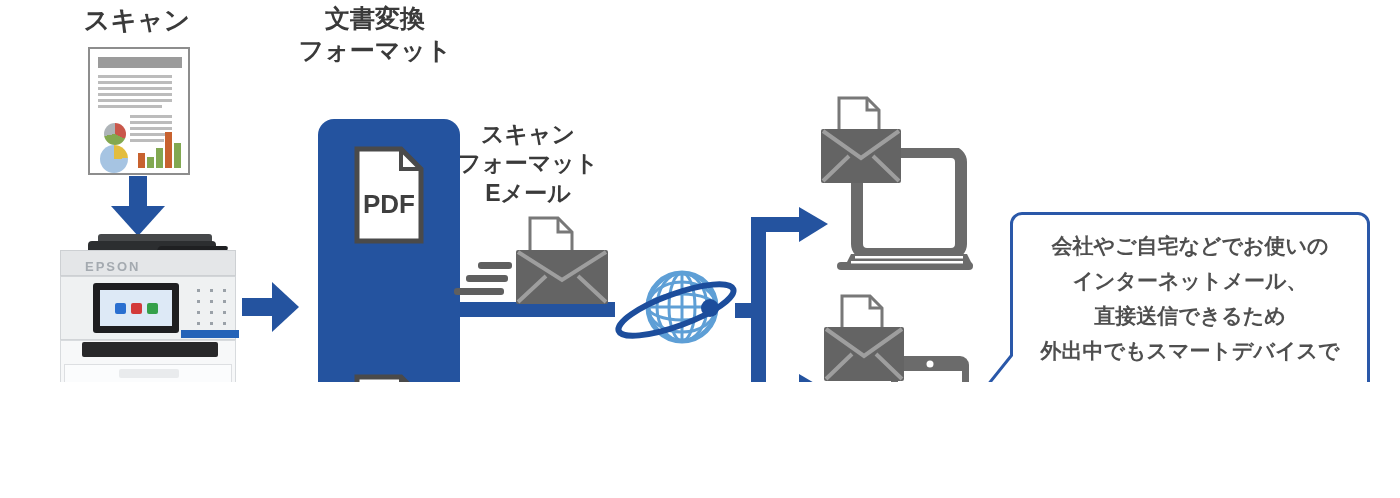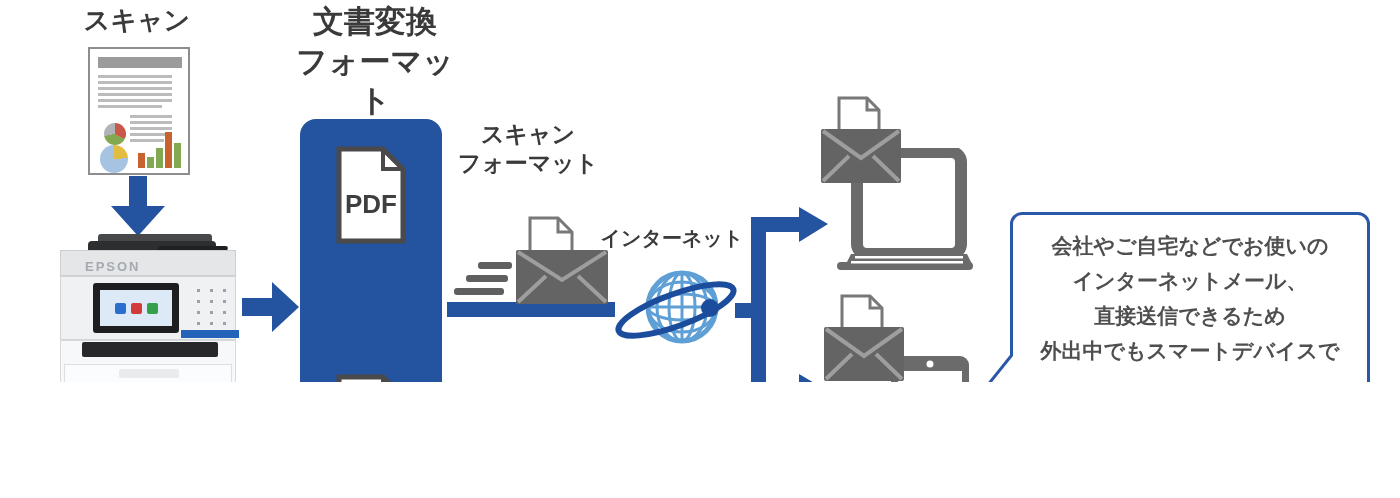--- a/index.html
+++ b/index.html
@@ -2,39 +2,39 @@
 <html><head>
 <meta charset="utf-8">
 <style>
   * { margin:0; padding:0; box-sizing:border-box; }
   html,body { background:#ffffff; }
   body { font-family:"Liberation Sans","DejaVu Sans",sans-serif; }
   .canvas { position:relative; width:1400px; height:382px; background:#fff; overflow:hidden; }
 
   .lbl { position:absolute; font-weight:bold; color:#3a3a3a; text-align:center; line-height:1.28; }
   .lbl-scan      { left:72px;  top:4px;   width:130px; font-size:26px; }
-  .lbl-format    { left:285px; top:2px;   width:180px; font-size:31px; }
+  .lbl-format    { left:285px; top:2px;   width:180px; font-size:25px; }
   .lbl-email     { left:448px; top:120px; width:160px; font-size:23px; }
   .lbl-internet  { left:596px; top:226px; width:152px; font-size:20px; }
 
   
   .doc-icon { position:absolute; left:88px; top:47px; width:102px; height:128px;
               background:#fff; border:2px solid #8d8d8d; }
   .doc-head { position:absolute; left:8px; top:8px; width:84px; height:11px; background:#9b9b9b; }
   .doc-line { position:absolute; height:3px; background:#bcbcbc; }
   .doc-pie1 { position:absolute; left:14px; top:74px; width:22px; height:22px; border-radius:50%;
               background:conic-gradient(#c9574a 0 32%, #83a84f 32% 72%, #aeb4b8 72% 100%); }
   .doc-pie2 { position:absolute; left:10px; top:96px; width:28px; height:28px; border-radius:50%;
               background:conic-gradient(#e3bd3f 0 24%, #a6c4e2 24% 100%); }
   .doc-bar  { position:absolute; bottom:5px; width:7px; }
 
   
   .arrow-svg { position:absolute; }
   .flow-line { position:absolute; left:447px; top:302px; width:168px; height:15px; background:#24539f; }
-  .blue-box { position:absolute; left:300px; top:119px; width:142px; height:376px;
+  .blue-box { position:absolute; left:318px; top:119px; width:142px; height:376px;
               background:#24539f; border-radius:16px; }
   .file-icon { position:absolute; left:33px; width:76px; height:100px; }
   .file-label { position:absolute; left:0; top:44%; width:100%; text-align:center;
                 font-weight:bold; font-size:26px; color:#3f3f3f; }
 
   
   .printer { position:absolute; left:52px; top:232px; width:192px; height:232px; }
   .p-adf-tray { position:absolute; left:46px; top:2px; width:114px; height:13px; background:#46484a; border-radius:3px; }
   .p-adf { position:absolute; left:36px; top:9px; width:128px; height:23px; background:#2c2e30; border-radius:4px; }
   .p-adf2 { position:absolute; left:104px; top:14px; width:70px; height:16px; background:#1f2022; border-radius:3px; transform:skewX(-18deg); }
@@ -77,22 +77,22 @@
 <div class="canvas">
 
   <div class="lbl lbl-scan">スキャン</div>
   <div class="lbl lbl-format">
     <div>文書変換</div>
     <div>フォーマット</div>
   </div>
   <div class="lbl lbl-email">
     <div>スキャン</div>
     <div>フォーマット</div>
-  </div>
-  <div class="lbl lbl-internet">インターネット</div>
+    <div>Eメール</div>
+  </div>
 
   <div class="doc-icon">
     <div class="doc-head"></div>
     <div class="doc-line" style="left:8px; top:26px; width:74px;"></div>
     <div class="doc-line" style="left:8px; top:32px; width:74px;"></div>
     <div class="doc-line" style="left:8px; top:38px; width:74px;"></div>
     <div class="doc-line" style="left:8px; top:44px; width:74px;"></div>
     <div class="doc-line" style="left:8px; top:50px; width:74px;"></div>
     <div class="doc-line" style="left:8px; top:56px; width:64px;"></div>
     <div class="doc-line" style="left:40px; top:66px; width:42px;"></div>

